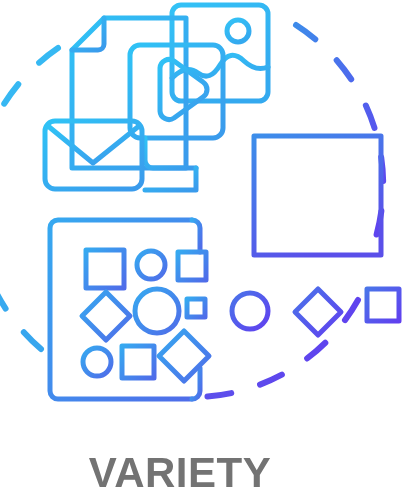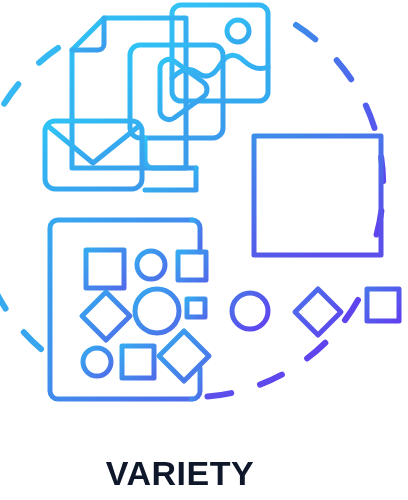--- a/index.html
+++ b/index.html
@@ -24,24 +24,24 @@
     width: 408px;
     height: 440px;
   }
   #caption {
     position: absolute;
     left: 0;
     top: 452px;
     width: 360px;
     text-align: center;
     font-family: "Liberation Sans", sans-serif;
-    font-size: 34px;
+    font-size: 42px;
     font-weight: bold;
     letter-spacing: 0.5px;
-    color: #0f172a;
+    color: #737373;
     line-height: 42px;
     -webkit-user-select: none;
     user-select: none;
   }
 </style>
 </head>
 <body>
 
 <div id="page">
 

